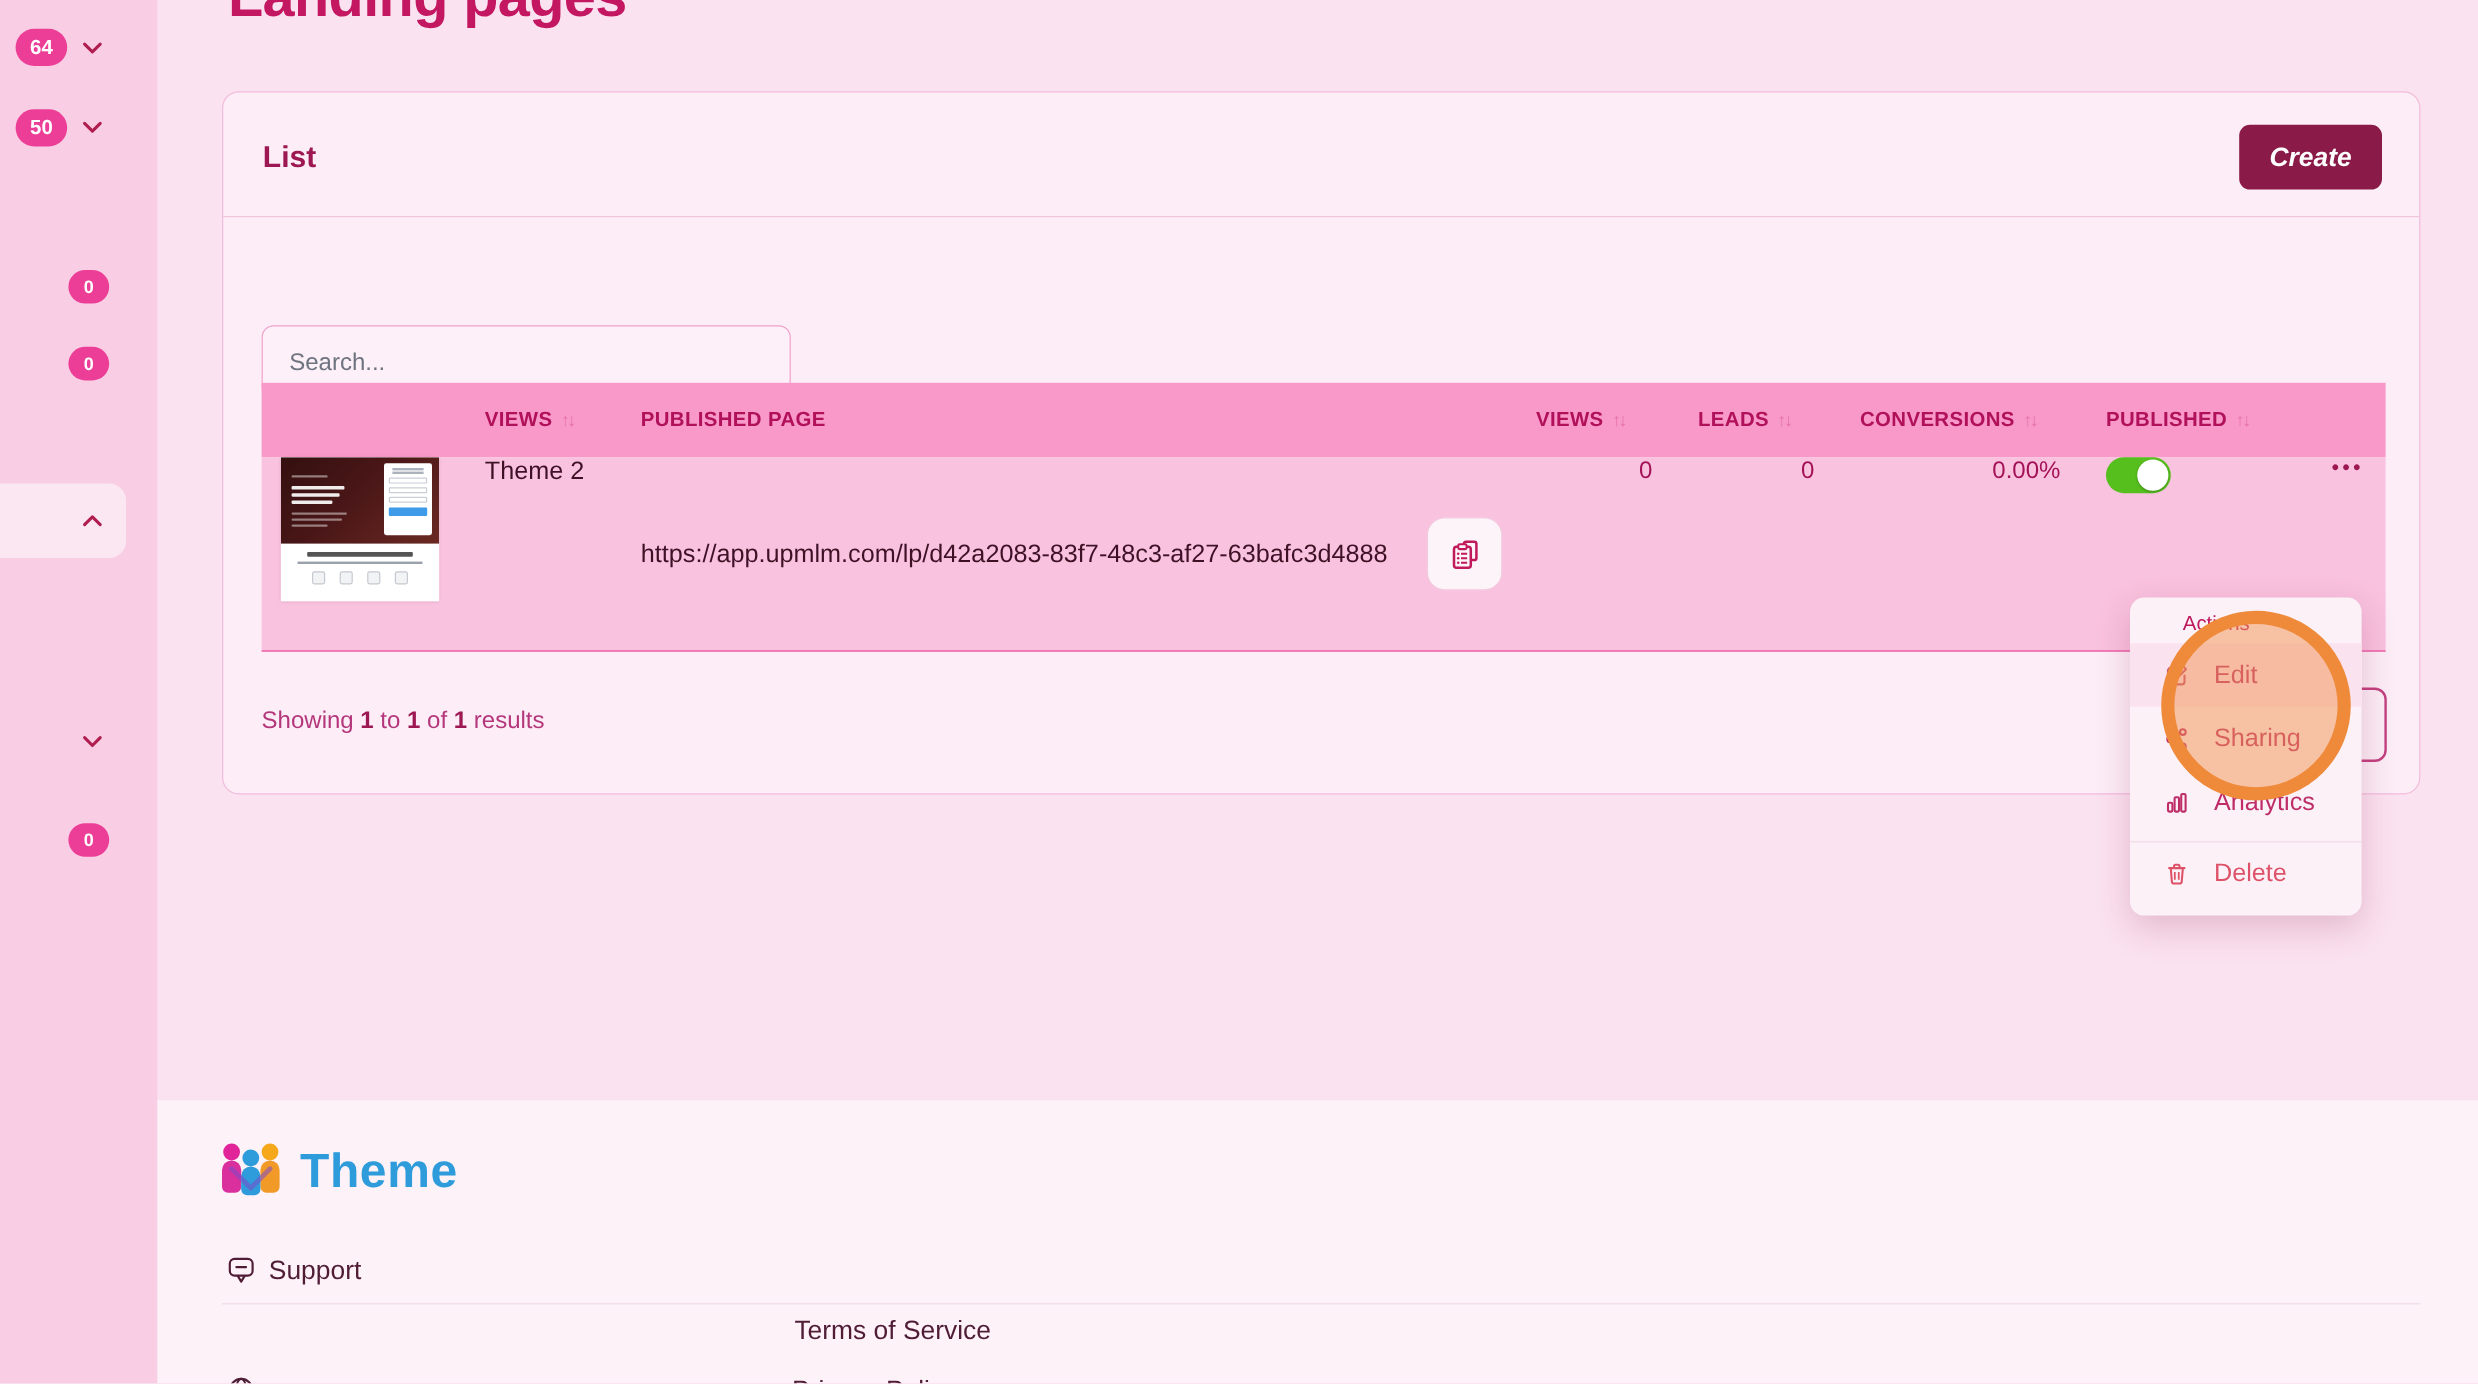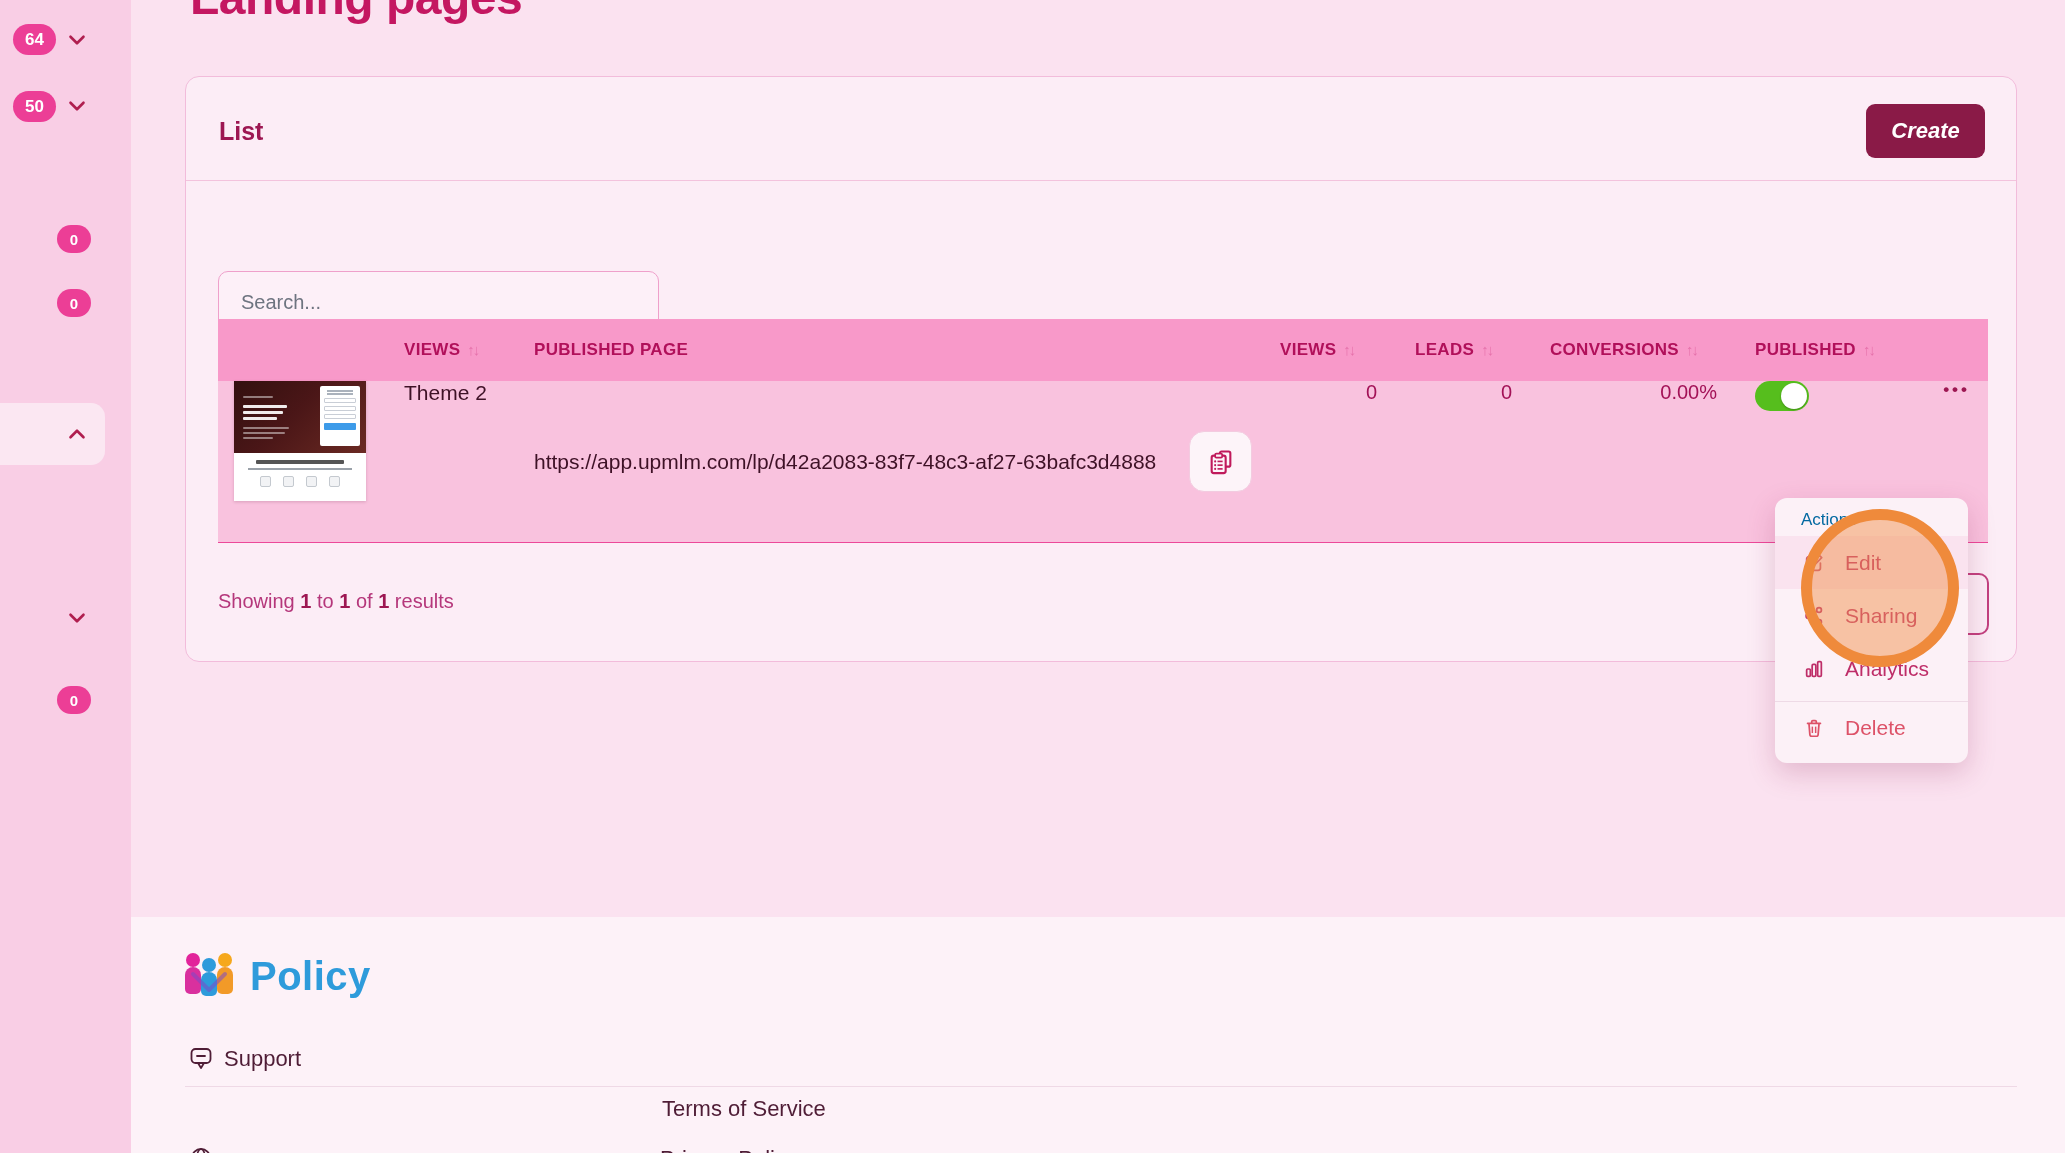--- a/index.html
+++ b/index.html
@@ -79,21 +79,21 @@
 
   
   .summary { position:absolute; left:32px; top:513px; font-size:20px; color:#B5377B; }
   .summary b { color:#9D1752; }
   .page-stub { position:absolute; left:1741px; top:496px; width:62px; height:62px; border:2px solid #C2417F;
                border-radius:10px; background:transparent; z-index:2; cursor:pointer; }
 
   
   .menu { position:absolute; left:1775px; top:498px; width:193px; height:265px; background:#FCF1F7; border-radius:12px;
           box-shadow:0 10px 28px rgba(140,30,80,.22); z-index:5; padding-top:8px; }
-  .menu-label { padding:4px 0 6px 26px; font-size:17px; color:#0369a1; }
+  .menu-label { padding:4px 0 6px 44px; font-size:17px; color:#be185d; }
   .menu-item { display:flex; align-items:center; height:53px; padding-left:28px; font-size:21px; color:#BE2D68; cursor:pointer; }
   .menu-item.hovered { background:#FAE3EF; }
   .menu-item .mi { width:22px; height:22px; margin-right:20px; flex:none; }
   .menu-item.danger { color:#DD5268; border-top:1px solid #EEDAE6; margin-top:6px; height:52px; }
 
   
   .click-ring { position:absolute; left:1801px; top:509px; width:158px; height:158px; border-radius:50%;
                 border:11px solid #EF8A3B; background:rgba(242,148,82,.5); z-index:6; pointer-events:none; }
 
   
@@ -293,21 +293,21 @@
   <div class="logo">
     <svg width="58" height="52" viewBox="0 0 58 52">
       <circle cx="13" cy="10" r="7" fill="#E2249B"></circle>
       <path d="M5 25a8 8 0 0 1 8-8a8 8 0 0 1 8 8v14a5 5 0 0 1-5 5h-6a5 5 0 0 1-5-5z" fill="#D9309E"></path>
       <circle cx="45" cy="10" r="7" fill="#F6A81C"></circle>
       <path d="M37 25a8 8 0 0 1 8-8a8 8 0 0 1 8 8v14a5 5 0 0 1-5 5h-6a5 5 0 0 1-5-5z" fill="#F29A28"></path>
       <circle cx="29" cy="15" r="7" fill="#2E9BDB"></circle>
       <path d="M21 30a8 8 0 0 1 8-8a8 8 0 0 1 8 8v11a5 5 0 0 1-5 5h-6a5 5 0 0 1-5-5z" fill="#2E9BDB"></path>
       <path d="M13 24l16 16M45 24L29 40" stroke="#7C4BC8" stroke-width="4" stroke-linecap="round" opacity="0.55"></path>
     </svg>
-    <span class="logo-text">Policy</span>
+    <span class="logo-text">Theme</span>
   </div>
 
   <div class="foot-link" style="left:189px; top:1046px;gap:11px;">
     <svg width="24" height="26" viewBox="0 0 24 26">
       <rect x="2.5" y="3" width="19" height="14" rx="4" fill="none" stroke="#4F1D36" stroke-width="1.8"></rect>
       <line x1="8" y1="10" x2="16" y2="10" stroke="#4F1D36" stroke-width="1.8" stroke-linecap="round"></line>
       <path d="M9 17l3 5 3-5" fill="none" stroke="#4F1D36" stroke-width="1.8" stroke-linejoin="round"></path>
     </svg>
     <span>Support</span>
   </div>

